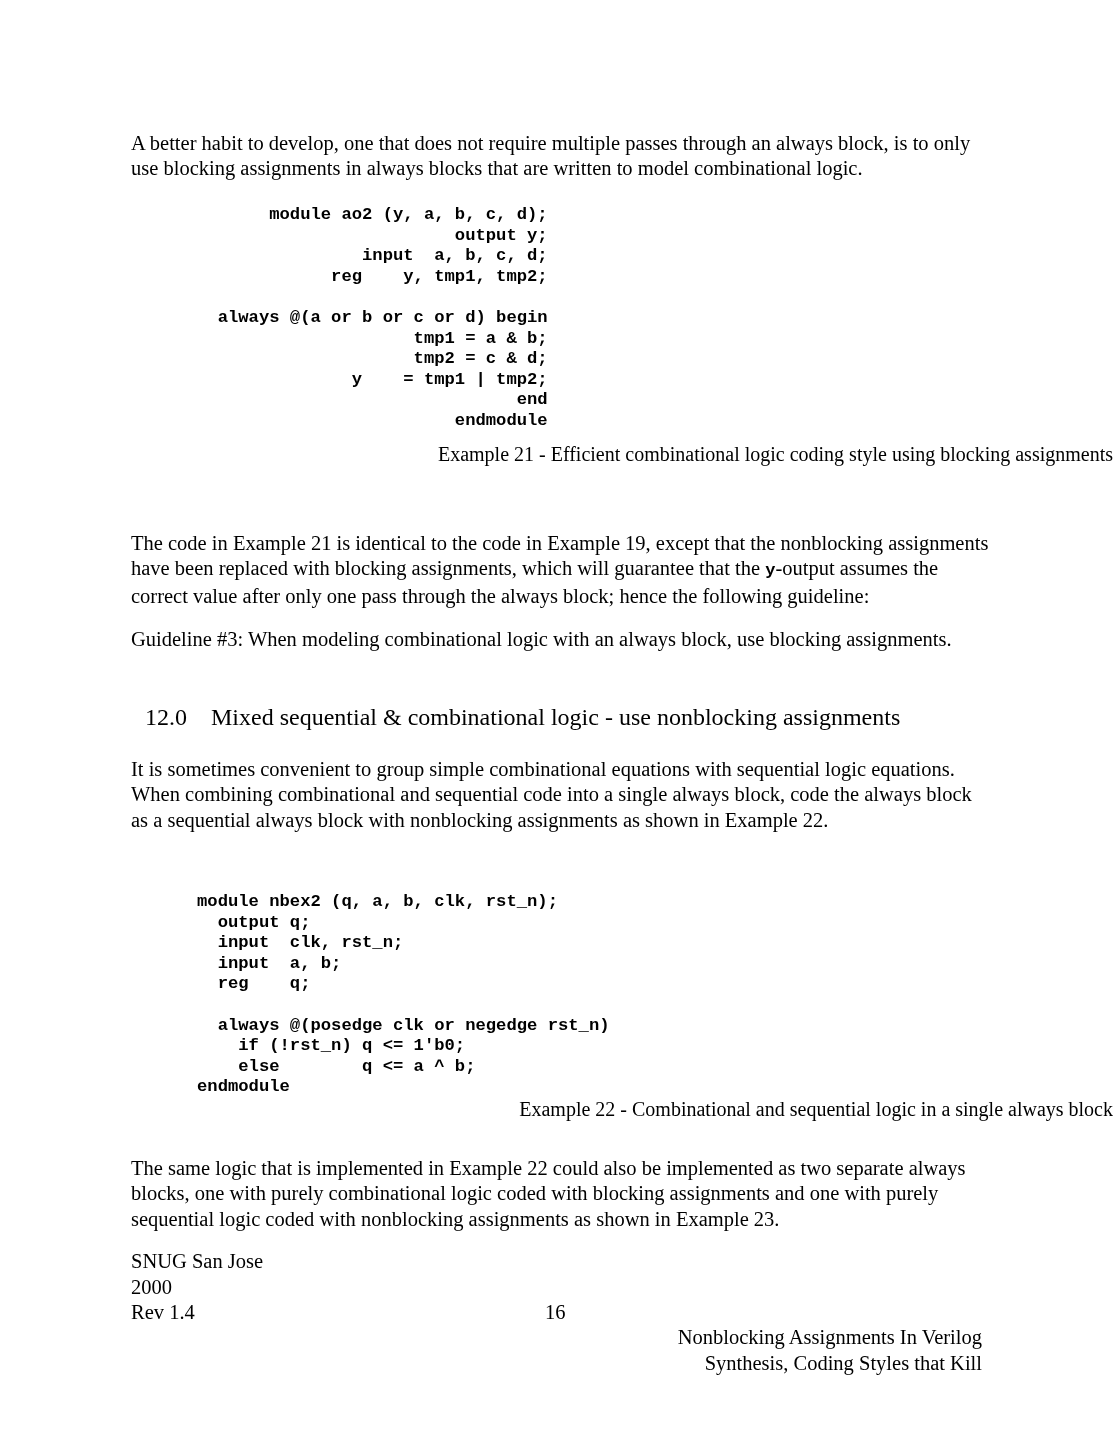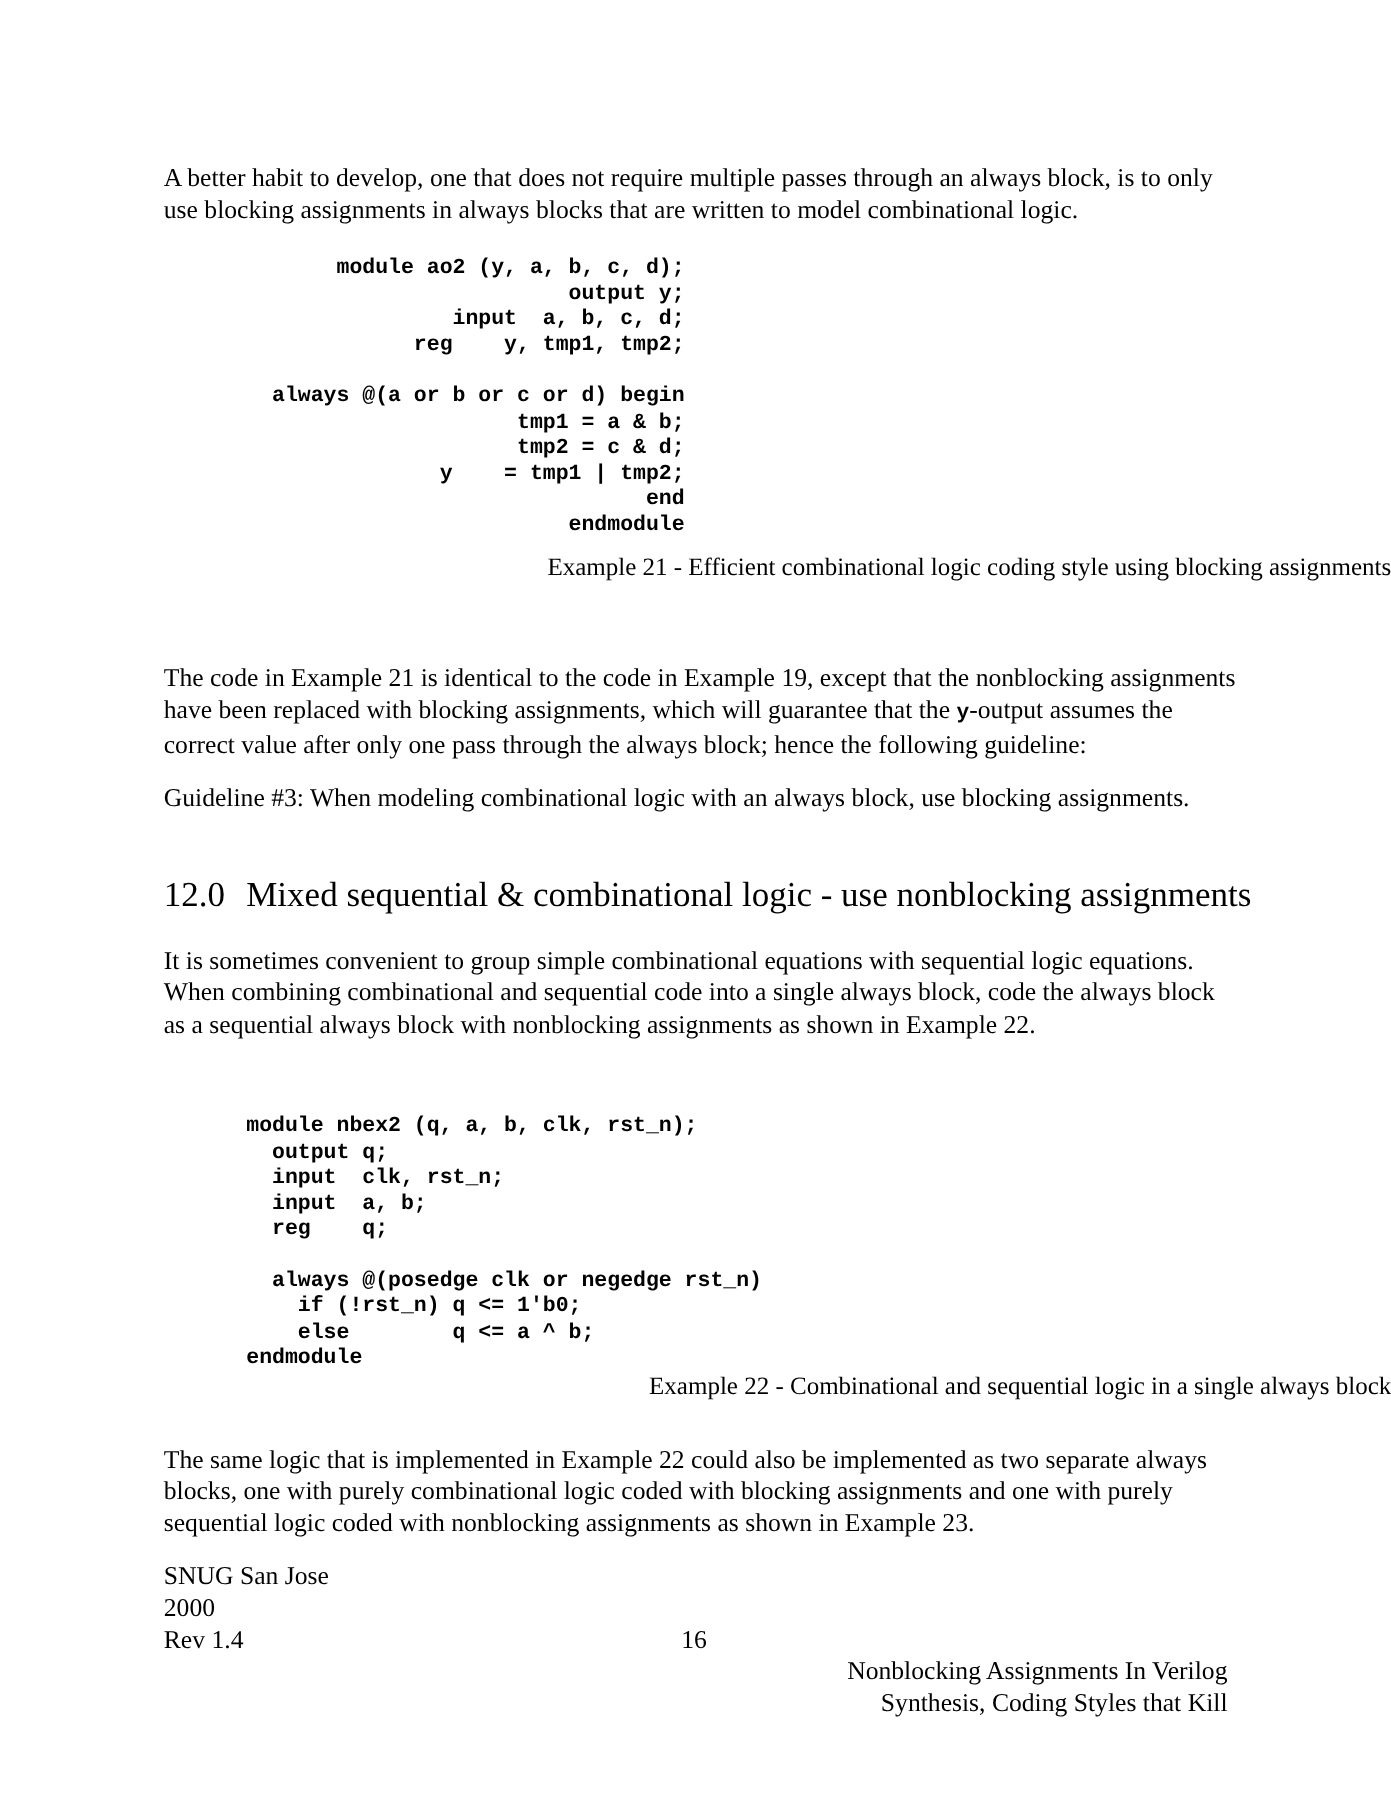--- a/index.html
+++ b/index.html
@@ -3,21 +3,21 @@
 <meta charset="utf-8">
 <style>
   html, body { margin: 0; padding: 0; background: #ffffff; }
   body { width: 1113px; height: 1440px; position: relative; overflow: hidden; color: #000; }
   .page { position: absolute; left: 0; top: 0; width: 1113px; height: 1289px; }
   .serif { font-family: "Liberation Serif", serif; }
   .mono { font-family: "Liberation Mono", monospace; font-weight: bold; }
   .para { position: absolute; left: 131px; width: 860px; font-size: 20.5px; line-height: 25.3px; margin: 0; }
   .code { position: absolute; left: 197px; font-size: 17.2px; line-height: 20.6px; white-space: pre; margin: 0; }
   .caption { position: absolute; left: 0; width: 1113px; text-align: right; font-size: 20px; line-height: 20px; }
-  .heading { position: absolute; left: 131px; font-size: 28px; line-height: 30px; margin: 0; font-weight: normal; }
+  .heading { position: absolute; left: 145px; font-size: 24px; line-height: 30px; margin: 0; font-weight: normal; }
   .heading .num { display: inline-block; width: 66px; }
   .inline-code { font-family: "Liberation Mono", monospace; font-weight: bold; font-size: 17px; }
   .footer { position: absolute; font-size: 20.5px; line-height: 25.5px; }
   .footer-left { left: 131px; top: 1249px; }
   .footer-center { left: 545px; top: 1300px; }
   .footer-right { right: 131px; top: 1325px; text-align: right; }
 </style>
 </head>
 <body>
 

